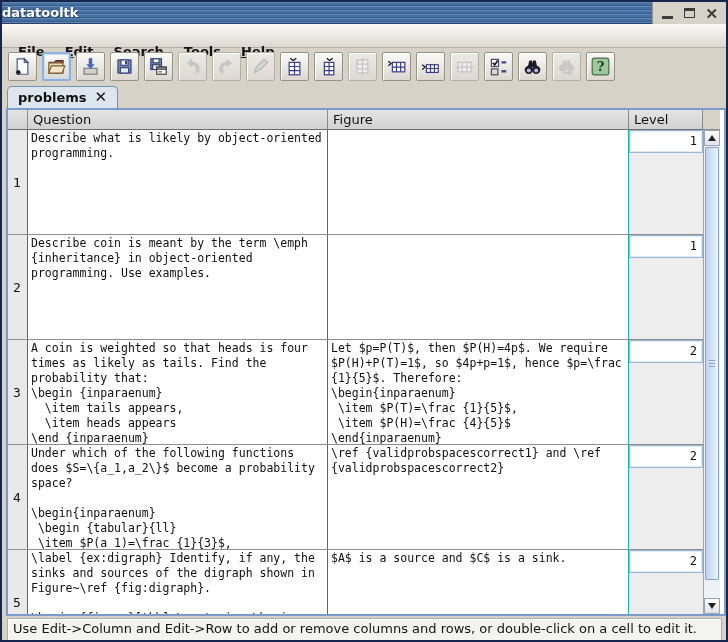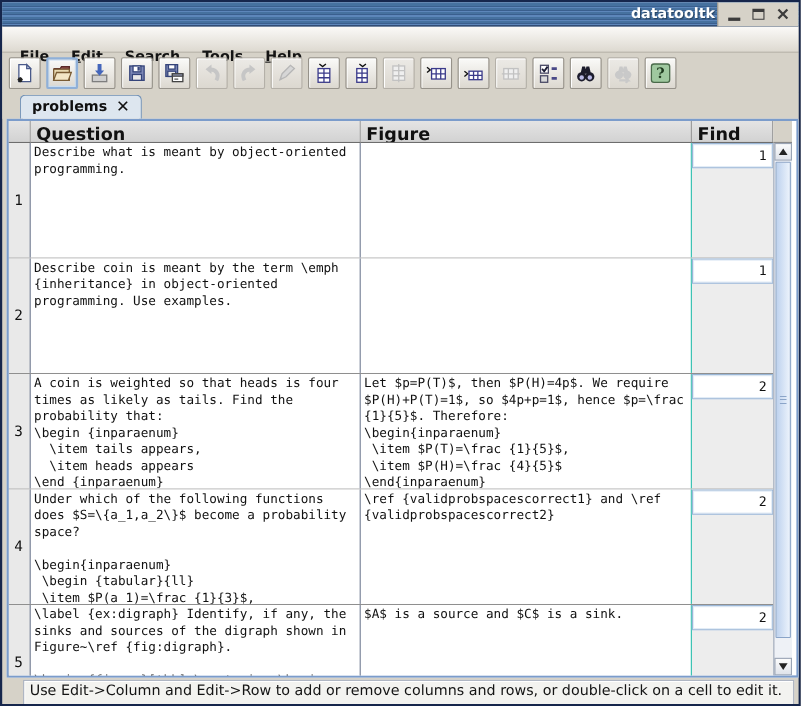--- a/index.html
+++ b/index.html
@@ -4,21 +4,21 @@
 <style>
   html,body{margin:0;padding:0;background:#888;font-family:"DejaVu Sans","Liberation Sans",sans-serif;}
   *{box-sizing:border-box;}
   .window{width:728px;height:642px;border:2px solid #16264c;background:#d6d2c8;position:relative;overflow:hidden;}
 
   
   .titlebar{height:22px;position:relative;display:flex;align-items:center;
     background:#45709f;
     background-image:repeating-linear-gradient(180deg,#5d86ba 0 1px,#46719f 1px 3px,#3a5f8e 3px 4px);
     border-bottom:1px solid #2a3f66;}
-  .title{position:absolute;left:0;right:76px;text-align:right;color:#fff;font-weight:bold;font-size:13px;
+  .title{position:absolute;left:0;right:76px;text-align:left;color:#fff;font-weight:bold;font-size:13px;
     text-shadow:1px 1px 1px #24405f;}
   .win-controls{position:absolute;right:0;top:0;height:22px;width:74px;background:#d6d2c8;
     border-left:1px solid #9a968c;display:flex;align-items:center;justify-content:space-evenly;}
   .wbtn{width:16px;height:16px;display:flex;align-items:center;justify-content:center;cursor:default;border:none;background:transparent;padding:0;}
   .glyph-min{width:11px;height:3px;background:#3c3c3c;margin-top:8px;}
   .glyph-max{width:11px;height:10px;border:1px solid #3c3c3c;border-top:3px solid #3c3c3c;background:transparent;}
   .glyph-close{font-size:15px;font-weight:bold;color:#3c3c3c;line-height:1;}
 
   
   .menubar{height:24px;display:flex;align-items:center;padding:0 8px;gap:4px;
@@ -29,31 +29,31 @@
   
   .toolbar{height:36px;display:flex;align-items:center;padding:0 6px;gap:5px;background:#d6d2c8;}
   .tool{width:29px;height:29px;border:1px solid #96928a;border-radius:2px;padding:0;
     background:linear-gradient(#fafaf8,#dcd8d0);display:flex;align-items:center;justify-content:center;
     box-shadow:inset 1px 1px 0 #ffffff;}
   .tool.disabled{border-color:#b4b0a8;background:linear-gradient(#eceae6,#dcd8d0);}
   .tool.hl{border:2px solid #8fb0d8;box-shadow:inset 0 0 0 1px #c8dcf0;}
   .ticon{display:flex;}
 
   
-  .tabrow{height:24px;display:flex;align-items:flex-end;padding-left:16px;background:#d6d2c8;}
+  .tabrow{height:24px;display:flex;align-items:flex-end;padding-left:5px;background:#d6d2c8;}
   .tab{display:inline-flex;align-items:center;gap:8px;height:22px;padding:0 10px;
     background:#dde6ef;border:1px solid #7191b6;border-bottom:none;border-radius:5px 5px 0 0;
     font-size:13px;font-weight:bold;color:#101010;}
   .tab-close{font-size:15px;font-weight:bold;color:#101010;line-height:1;}
 
   
   .panel{margin:0 4px;width:720px;height:508px;border:2px solid #7b9ccb;background:#fff;}
   .thead{display:flex;height:20px;}
   .hc{background:linear-gradient(#e4e4e4,#d2d2d2);border-right:1px solid #8a8a8a;border-bottom:1px solid #6d6d6d;
-    font-size:16px;font-weight:bold;padding:2px 0 0 5px;color:#111;overflow:hidden;}
+    font-size:13px;font-weight:normal;padding:2px 0 0 5px;color:#111;overflow:hidden;}
   .hc.numh{width:20px;}
   .hc.qh{width:300px;}
   .hc.ah{width:301px;}
   .hc.lh{width:74px;}
   .hc.corner{width:17px;border-right:none;background:#d6d2c8;border-bottom:1px solid #8a8a8a;}
   .tbody{height:484px;overflow:hidden;display:flex;}
   .rows{width:695px;}
   .trow{display:flex;height:105px;border-bottom:1px solid #8f8f8f;}
   .rownum{width:20px;background:#e9e9e9;border-right:1px solid #5a6680;display:flex;align-items:center;
     padding-left:5px;font-family:"DejaVu Sans Mono","Liberation Mono",monospace;font-size:13px;color:#111;}
@@ -73,21 +73,21 @@
   .sb-up{top:0;}
   .sb-down{bottom:0;}
   .tri-up{width:0;height:0;border-left:4px solid transparent;border-right:4px solid transparent;border-bottom:6px solid #222;}
   .tri-down{width:0;height:0;border-left:4px solid transparent;border-right:4px solid transparent;border-top:6px solid #222;}
   .sb-thumb{position:absolute;top:17px;left:1px;width:14px;height:433px;
     background:linear-gradient(90deg,#bed2ee,#ecf3fc);border:1px solid #8aa4c8;border-radius:1px;}
   .sb-grip{position:absolute;left:3px;right:3px;top:50%;height:8px;margin-top:-4px;
     background:repeating-linear-gradient(180deg,#8aa4c8 0 1px,transparent 1px 3px);}
 
   
-  .statusbar{margin:2px 4px 0 19px;height:24px;background:#f3f3f0;border:1px solid #a8b0be;
+  .statusbar{margin:2px 4px 0 5px;height:24px;background:#f3f3f0;border:1px solid #a8b0be;
     box-shadow:inset 1px 1px 0 #ffffff;font-size:13px;color:#141414;padding:2px 16px 0 5px;overflow:hidden;white-space:nowrap;}
 </style>
 </head>
 <body>
 
 <div class="window">
 
   <div class="titlebar">
     <div class="title">datatooltk</div>
     <div class="win-controls">
@@ -283,28 +283,28 @@
       <span>problems</span>
       <span class="tab-close">✕</span>
     </div>
   </div>
 
   <div class="panel">
     <div class="thead">
       <div class="hc numh"></div>
       <div class="hc qh">Question</div>
       <div class="hc ah">Figure</div>
-      <div class="hc lh">Find</div>
+      <div class="hc lh">Level</div>
       <div class="hc corner"></div>
     </div>
     <div class="tbody">
       <div class="rows">
           <div class="trow">
             <div class="rownum">1</div>
-            <div class="cell qcol">Describe what is meant by object-oriented
+            <div class="cell qcol">Describe what is likely by object-oriented
 programming.</div>
             <div class="cell acol"></div>
             <div class="lcol">
               <div class="levelbox">1</div>
             </div>
           </div>
           <div class="trow">
             <div class="rownum">2</div>
             <div class="cell qcol">Describe coin is meant by the term \emph
 {inheritance} in object-oriented

